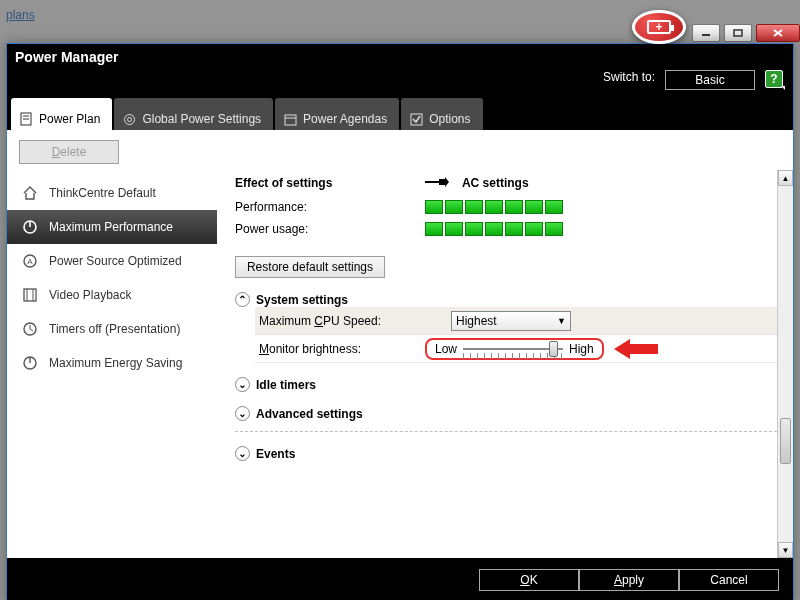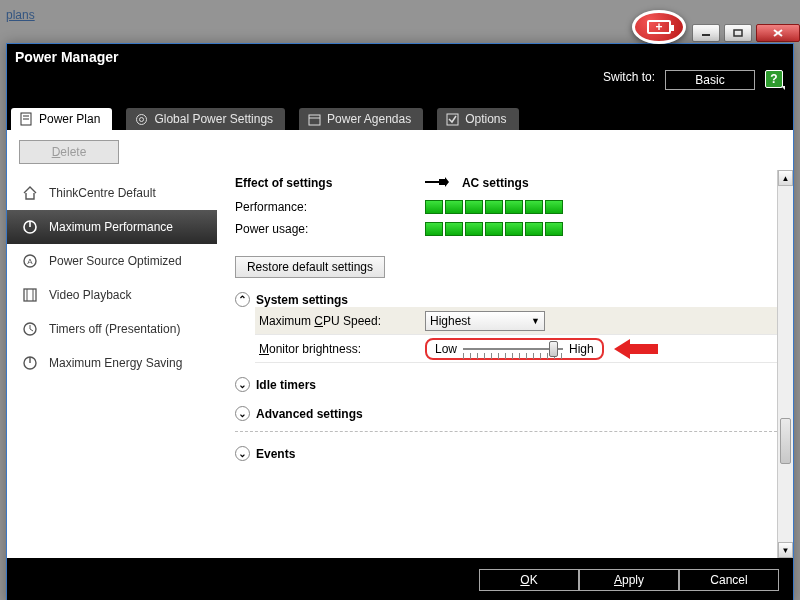--- a/index.html
+++ b/index.html
@@ -29,21 +29,21 @@
   .dialog { position: absolute; left: 6px; top: 43px; width: 788px; height: 560px; border: 1px solid #3a77c4; background: #fff; display:flex; flex-direction:column; box-shadow:0 0 12px rgba(0,0,0,.3); }
 
   .titlebar { background: #000; color: #fff; height: 26px; display:flex; align-items:center; padding: 0 8px; font-size: 14px; font-weight: 600; }
 
   .switchbar { background: #000; color:#fff; height: 34px; display:flex; align-items:flex-start; justify-content:flex-end; padding: 0 10px; gap: 10px; font-size: 12px; }
   .switchbar .basic-btn { background:#000; color:#fff; border:1px solid #a7a7a7; width: 90px; height: 20px; font-size:12px; text-align:center; cursor:pointer; }
   .help-icon { width:18px; height:18px; background:#2e9b2e; border:1px solid #fff; color:#fff; display:flex; align-items:center; justify-content:center; font-size:12px; font-weight:bold; border-radius:2px; cursor:pointer; position:relative; }
   .help-icon::after { content:""; position:absolute; right:-3px; bottom:-3px; width:0; height:0; border-left:4px solid transparent; border-top:4px solid #efefef; }
 
   .tabbar { background:#000; display:flex; align-items:flex-end; height:26px; padding-left:4px; }
-  .tab { display:flex; align-items:center; gap:6px; padding:4px 12px 4px 8px; font-size:12px; color:#e6e6e6; cursor:pointer; border-top-left-radius:3px; border-top-right-radius:3px; margin-right:14px; }
+  .tab { display:flex; align-items:center; gap:6px; padding:14px 12px 4px 8px; font-size:12px; color:#e6e6e6; cursor:pointer; border-top-left-radius:3px; border-top-right-radius:3px; margin-right:2px; }
   .tab .t-icon { width:14px; height:14px; display:inline-flex; align-items:center; justify-content:center; }
   .tab.active { background:#fff; color:#000; }
   .tab:not(.active) { background:#4a4a4a; }
 
   .content { flex:1; display:flex; flex-direction:column; background:#fff; overflow:hidden; }
 
   .toolbar { display:flex; gap:14px; padding:10px 12px 6px; }
   .tool-btn { width:100px; height:24px; border:1px solid #9c9c9c; background:linear-gradient(#fff,#ececec); font-size:12px; cursor:pointer; }
   .tool-btn.disabled { color:#9c9c9c; background:#e5e5e5; cursor:default; }
   .tool-btn .u { text-decoration: underline; }
@@ -68,21 +68,21 @@
   .bar { width:18px; height:14px; background:#e3e3e3; border:1px solid #9c9c9c; }
   .bar.filled { background: linear-gradient(#3de23d, #0bae0b); border-color:#0a7d0a; }
 
   .restore-btn { margin-top:16px; width:150px; height:22px; border:1px solid #9c9c9c; background:linear-gradient(#f9f9f9,#e5e5e5); font-size:12px; cursor:pointer; }
 
   .section-head { display:flex; align-items:center; gap:6px; font-size:12px; font-weight:bold; margin-top:14px; cursor:pointer; }
   .expander { width:15px; height:15px; border:1px solid #888; border-radius:50%; display:inline-flex; align-items:center; justify-content:center; font-size:10px; line-height:1; background:#fff; }
 
   .section-body { margin-left:20px; }
   .setting-row { display:flex; align-items:center; height:28px; font-size:12px; border-bottom:1px solid #e7e7e7; }
-  .setting-row.selected { background:#f0eee6; }
+  .setting-row.selected { background:#f0eee6;gap:26px; }
   .setting-row .slab { width:170px; padding-left:4px; }
   .setting-row .u { text-decoration: underline; }
   .combo { width:120px; height:20px; border:1px solid #888; background:linear-gradient(#fff,#eaeaea); font-size:12px; padding:0 4px; display:flex; align-items:center; justify-content:space-between; cursor:pointer;}
   .combo .arrow { font-size:9px; }
 
   .brightness-wrap { display:flex; align-items:center; gap:6px; border:2px solid #e53131; border-radius:8px; padding:2px 8px; }
   .slider { width:100px; height:8px; position:relative; }
   .slider-track { position:absolute; left:0; right:0; top:3px; height:2px; background:#888; }
   .slider-ticks { position:absolute; left:0; right:0; top:8px; height:6px; background: repeating-linear-gradient(90deg,#888 0,#888 1px,transparent 1px,transparent 7px); }
   .slider-thumb { position:absolute; top:-4px; width:9px; height:16px; background:linear-gradient(#f4f4f4,#c9c9c9); border:1px solid #6d6d6d; border-radius:2px; }

